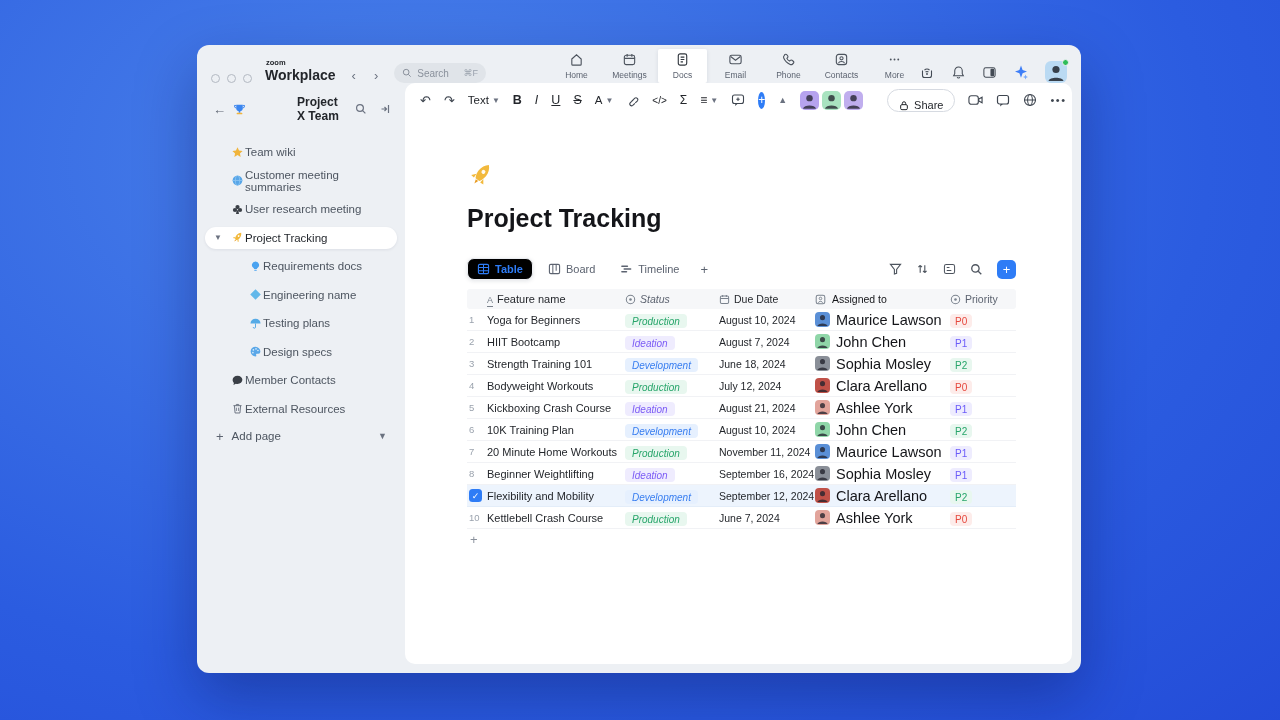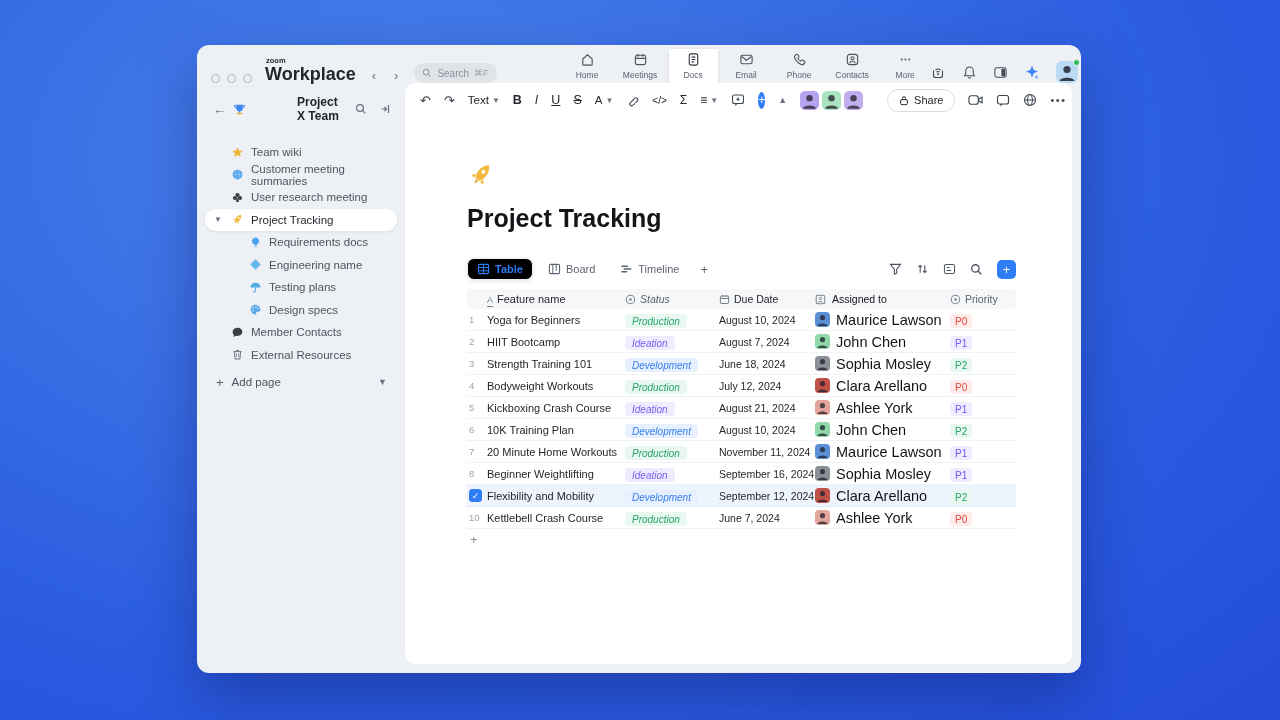--- a/index.html
+++ b/index.html
@@ -12,63 +12,63 @@
     position:absolute; left:197px; top:45px; width:884px; height:628px;
     background:#edf0f4; border-radius:12px; overflow:hidden;
     box-shadow:0 24px 60px rgba(8,18,90,.38);
   }
   
   .titlebar { height:38px; display:flex; align-items:flex-end; padding:0 14px; }
   .lights { display:flex; gap:7px; }
   .light { width:9px; height:9px; border:1.2px solid #b3b9c2; border-radius:50%; }
   .logo { margin-left:13px; line-height:1; }
   .logo .z { display:block; font-size:7.5px; font-weight:bold; color:#23262b; margin:0 0 1px 1px; }
-  .logo .w { font-size:18px; font-weight:bold; color:#23262b; }
+  .logo .w { font-size:14px; font-weight:bold; color:#23262b; }
   .hist-nav { display:flex; gap:18px; margin-left:16px; color:#6b7280; font-size:13px; }
   .searchbox { margin-left:16px; width:102px; height:20px; background:#e0e4e9; border-radius:10px;
     display:flex; align-items:center; padding:0 8px; gap:5px; color:#8a919c; font-size:10px; }
   .searchbox .kbd { margin-left:auto; font-size:9px; color:#9aa2ad; }
   .nav { display:flex; margin-left:66px; gap:4px; }
   .nav-item { width:49px; height:34px; display:flex; flex-direction:column; align-items:center;
     justify-content:center; gap:2.5px; color:#4d545e; }
   .nav-item .lbl { font-size:8.5px; color:#5c6370; }
   .nav-item.active { background:#fff; border-radius:2px; box-shadow:0 1px 4px rgba(20,30,60,.10); }
   .tb-right { margin-left:auto; display:flex; align-items:center; gap:16px; color:#434a54; }
   .avatar-sm { width:22px; height:22px; border-radius:6px; background:#badaf3; position:relative; overflow:visible; }
   .avatar-sm .dot { position:absolute; right:-2px; top:-2px; width:7px; height:7px; background:#2ebd59;
     border:1.5px solid #edf0f4; border-radius:50%; }
   
   .main { display:flex; height:590px; }
   .sidebar { width:208px; padding:4px 8px 0 8px; flex:none; }
   .sb-header { display:flex; align-items:center; gap:7px; padding:8px 6px 12px 8px; color:#5c6370; }
   .sb-title { font-size:12px; font-weight:600; color:#23262b;padding-left:44px; }
   .sb-hicons { margin-left:auto; display:flex; gap:12px; align-items:center; color:#6b7280; }
   .sb-list { margin-top:6px; }
-  .sb-item { height:22.5px; display:flex; align-items:center; gap:7px; padding-left:26px;
-    font-size:11.5px; color:#4d5560; border-radius:13px; position:relative; cursor:default; }
+  .sb-item { height:22.5px; display:flex; align-items:center; gap:1px; padding-left:26px;
+    font-size:11.5px; color:#4d5560; border-radius:13px; position:relative; cursor:default;margin-top:6px; }
   .sb-item.l2 { padding-left:44px; }
   .sb-item .chev { position:absolute; left:9px; font-size:8px; color:#6b7280; }
   .sb-item.selected { background:#fff; box-shadow:0 1px 3px rgba(20,30,60,.08); color:#1f2329; font-weight:500; }
   .sb-ic { width:13px; height:13px; display:inline-flex; align-items:center; justify-content:center;
     font-size:12px; line-height:1; flex:none; }
   .sb-add { margin-top:5px; display:flex; align-items:center; gap:8px; padding:0 10px 0 11px;
     color:#4d5560; font-size:11.5px; height:22px; }
   .sb-add .plus { font-size:13px; color:#5c6370; }
   .sb-add .chev-r { margin-left:auto; font-size:9px; color:#6b7280; }
   
   .doc { flex:1; background:#fff; border-radius:10px; margin:0 9px 9px 0; overflow:hidden; }
   .doc-toolbar { height:34px; display:flex; align-items:center; padding:0 15px; gap:13px; color:#3f4650; }
   .fmt { font-size:12.5px; color:#23262b; width:14px; text-align:center; }
   .text-dd { font-size:11.5px; color:#23262b; display:flex; align-items:center; gap:3px; }
   .mini-chev { font-size:8px; color:#6b7280; }
   .blue-plus { width:17px; height:17px; border-radius:50%; background:#2e7cf6; color:#fff; font-size:12px;
     display:flex; align-items:center; justify-content:center; }
   .collab { display:flex; gap:3px; margin-left:auto; }
   .collab .cav { width:19px; height:19px; border-radius:5px; overflow:hidden; }
-  .share-btn { display:flex; align-items:center; gap:5px; border:1px solid #d6dae1; border-radius:13px;
+  .share-btn { display:flex; align-items:flex-end; gap:5px; border:1px solid #d6dae1; border-radius:13px;
     height:23px; padding:0 11px; font-size:11px; color:#23262b; margin-left:11px; background:#fff; }
   .doc-body { padding:44px 0 0 62px; }
   .doc-title { font-size:25px; font-weight:800; color:#141519; margin-top:15px; }
   .views-row { display:flex; align-items:center; margin-top:25px; width:549px; }
   .view-tab { display:flex; align-items:center; gap:5px; font-size:11px; color:#5c6370;
     padding:4px 9px; border-radius:7px; margin-right:5px; border:1px solid transparent; }
   .view-tab.active { background:#000000; color:#2e7cf6; border-color:#eceef2;
     box-shadow:0 1px 4px rgba(20,30,60,.12); font-weight:600;justify-content:center; }
   .add-view { color:#5c6370; font-size:13px; padding:0 6px; }
   .view-actions { margin-left:auto; display:flex; align-items:center; gap:14px; color:#4d545e; }

